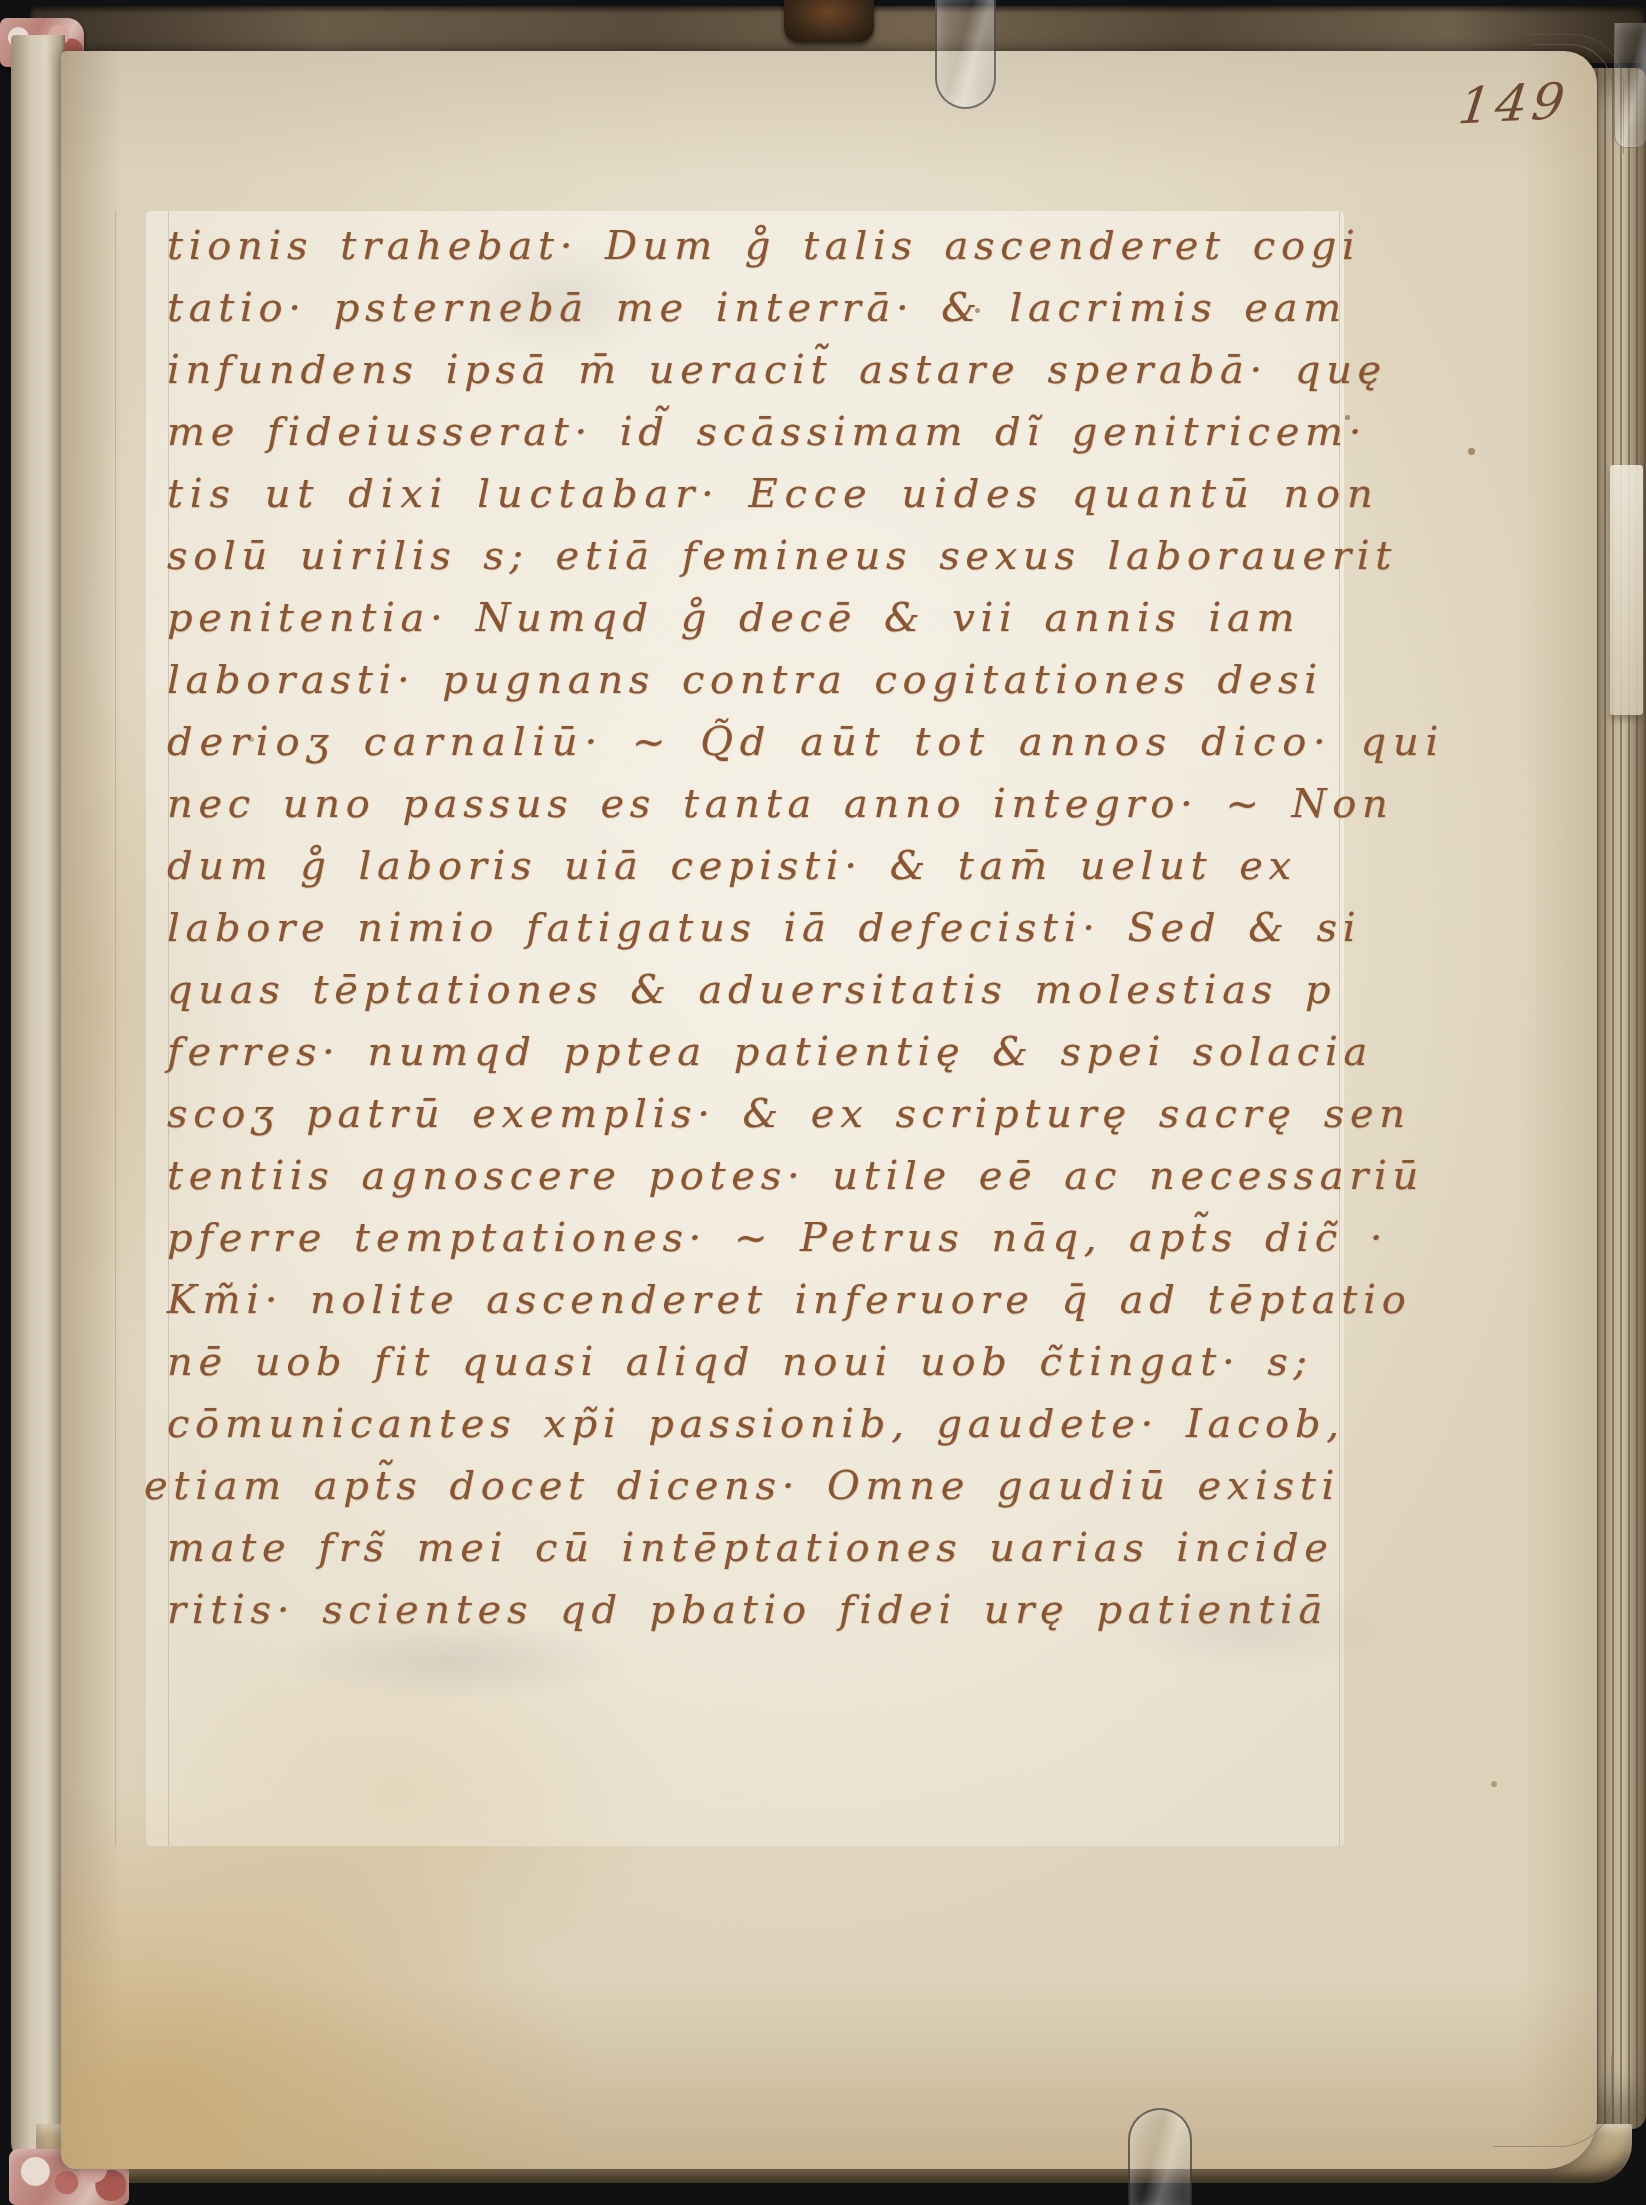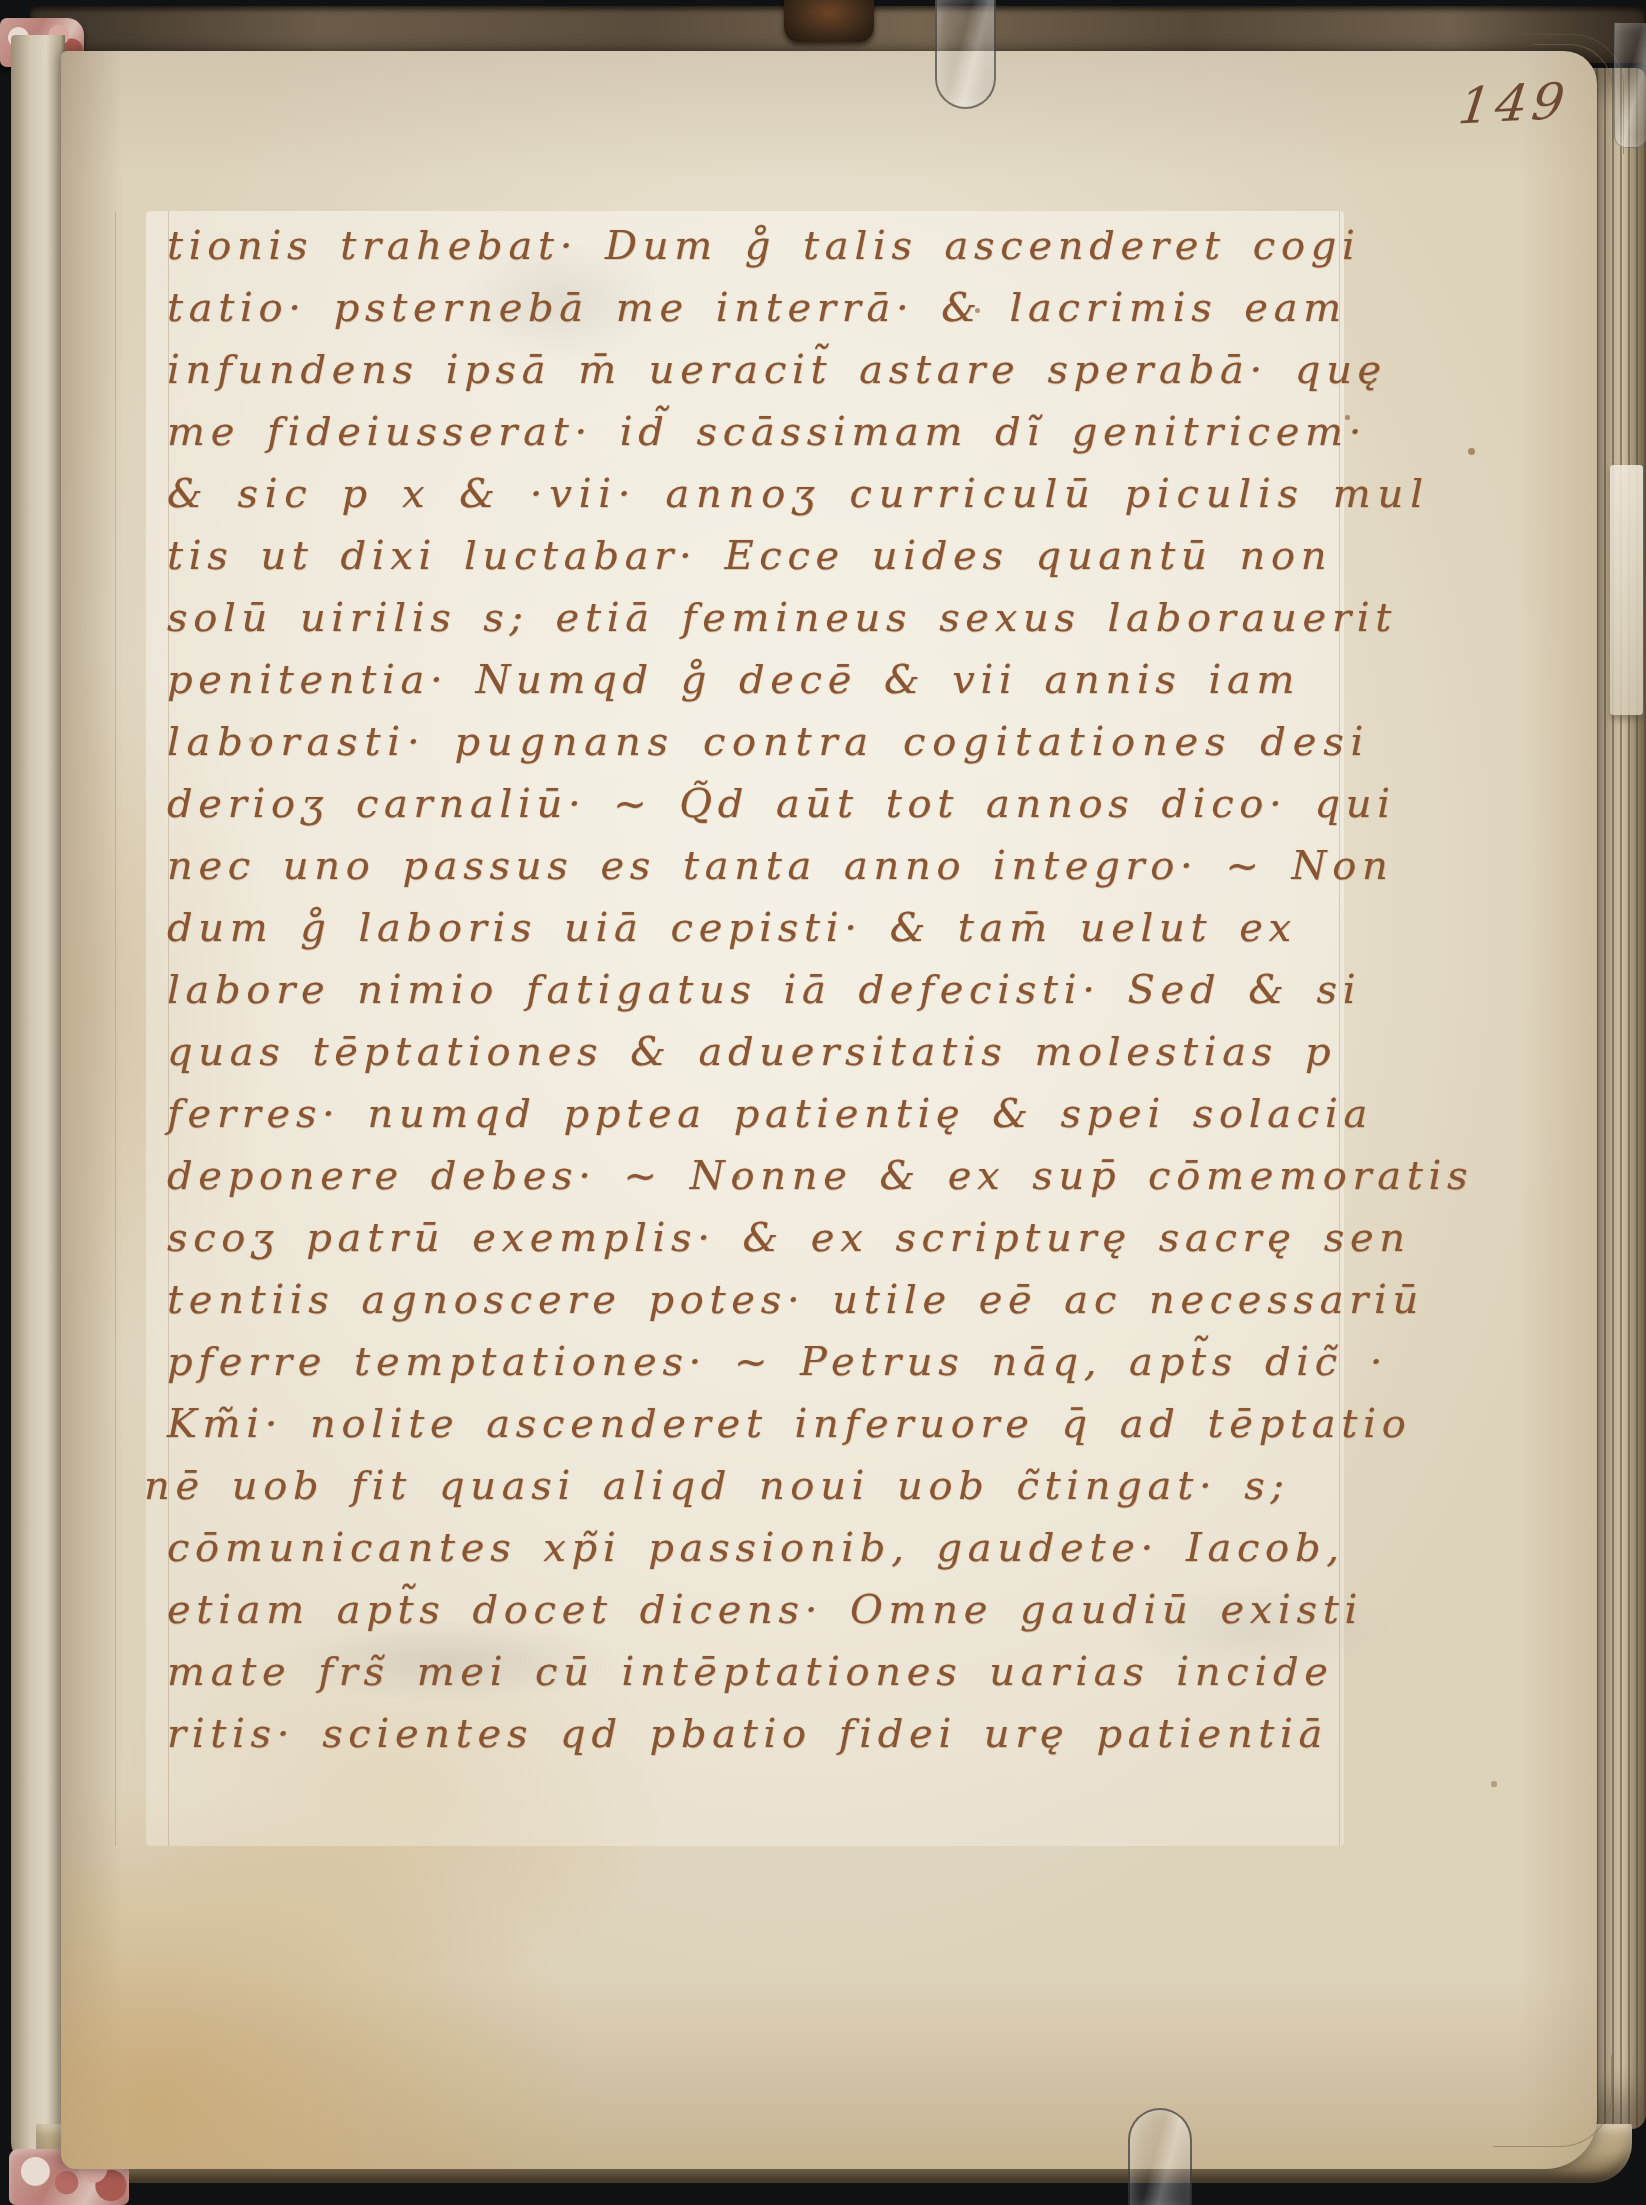--- a/index.html
+++ b/index.html
@@ -150,32 +150,30 @@
     <div class="spot p5"></div>
     <div class="spot p6"></div>
 
     <div class="folio">149</div>
 
     <div class="text-block">
         <div class="ms-line">tionis trahebat· Dum g̊ talis ascenderet cogi</div>
         <div class="ms-line">tatio· psternebā me interrā· &amp; lacrimis eam</div>
         <div class="ms-line">infundens ipsā m̄ ueracit̃ astare sperabā· quę</div>
         <div class="ms-line">me fideiusserat· id̃ scāssimam dĩ genitricem·</div>
-        <div class="ms-line">&amp; sic p x &amp; ·vii· annoʒ curriculū piculis mul</div>
         <div class="ms-line">tis ut dixi luctabar· Ecce uides quantū non</div>
         <div class="ms-line">solū uirilis s; etiā femineus sexus laborauerit</div>
         <div class="ms-line">penitentia· Numqd g̊ decē &amp; vii annis iam</div>
         <div class="ms-line">laborasti· pugnans contra cogitationes desi</div>
         <div class="ms-line">derioʒ carnaliū· ~ Q̃d aūt tot annos dico· qui</div>
         <div class="ms-line">nec uno passus es tanta anno integro· ~ Non</div>
         <div class="ms-line">dum g̊ laboris uiā cepisti· &amp; tam̄ uelut ex</div>
         <div class="ms-line">labore nimio fatigatus iā defecisti· Sed &amp; si</div>
         <div class="ms-line">quas tēptationes &amp; aduersitatis molestias p</div>
         <div class="ms-line">ferres· numqd pptea patientię &amp; spei solacia</div>
-        <div class="ms-line">deponere debes· ~ Nonne &amp; ex sup̄ cōmemoratis</div>
         <div class="ms-line">scoʒ patrū exemplis· &amp; ex scripturę sacrę sen</div>
         <div class="ms-line">tentiis agnoscere potes· utile eē ac necessariū</div>
         <div class="ms-line">pferre temptationes· ~ Petrus nāq, apt̃s dic̃ ·</div>
         <div class="ms-line">Km̃i· nolite ascenderet inferuore q̄ ad tēptatio</div>
         <div class="ms-line">nē uob fit quasi aliqd noui uob c̃tingat· s;</div>
         <div class="ms-line">cōmunicantes xp̃i passionib, gaudete· Iacob,</div>
         <div class="ms-line">etiam apt̃s docet dicens· Omne gaudiū existi</div>
         <div class="ms-line">mate frs̃ mei cū intēptationes uarias incide</div>
         <div class="ms-line">ritis· scientes qd pbatio fidei urę patientiā</div>
       </div>

